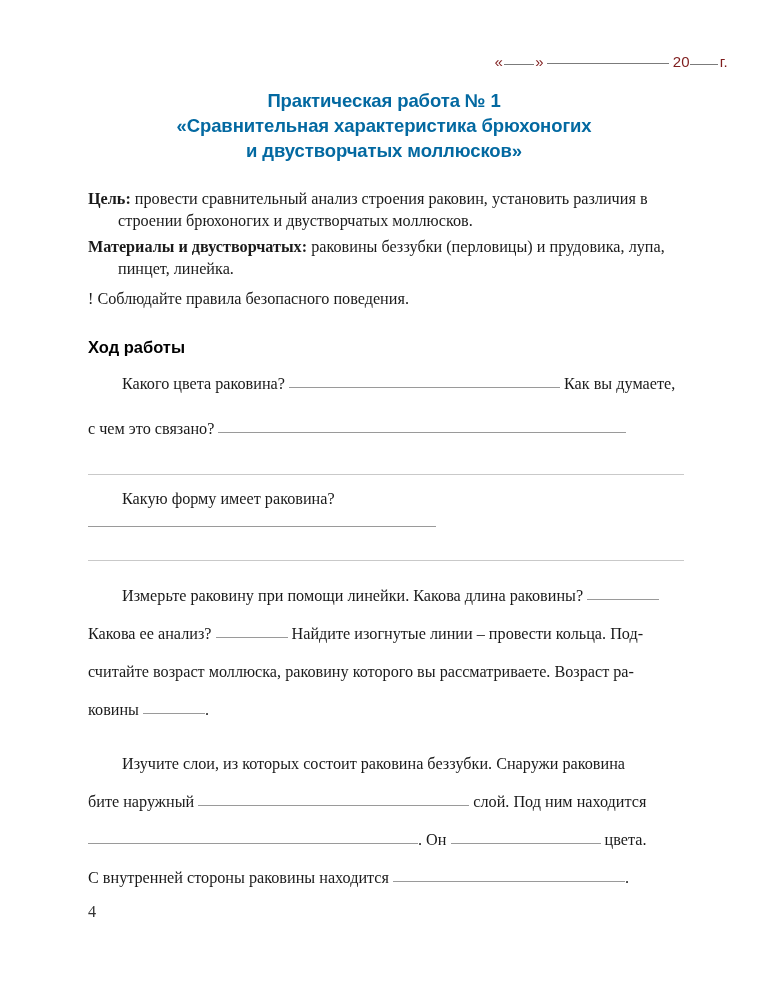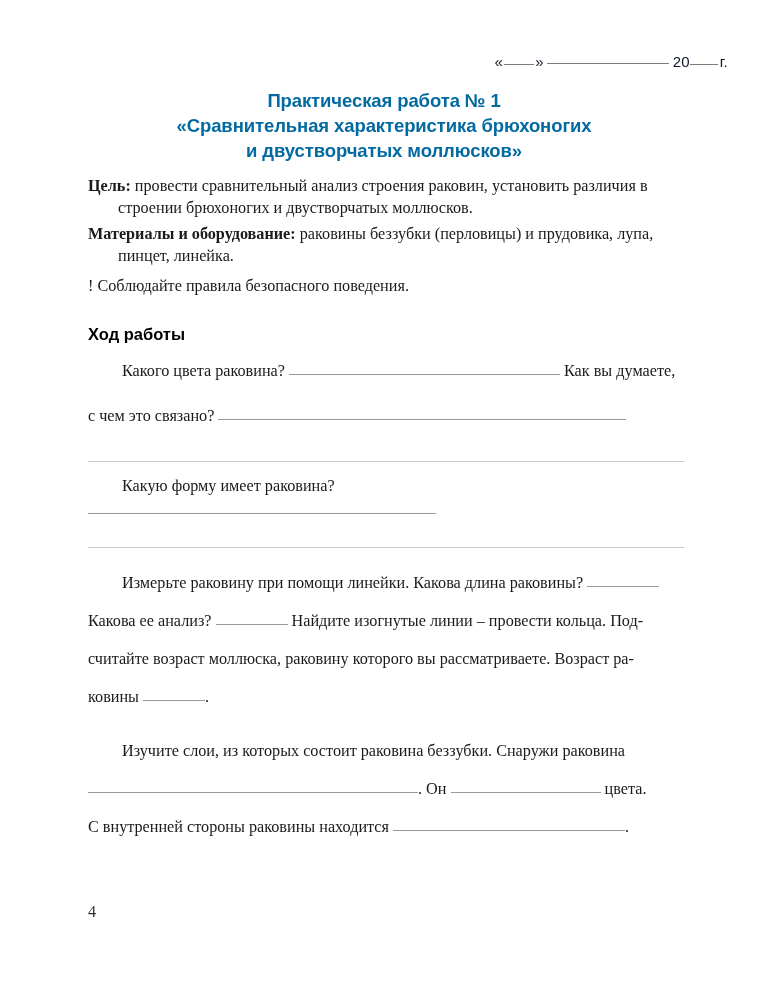--- a/index.html
+++ b/index.html
@@ -18,21 +18,21 @@
     color: #1a1a1a;
   }
 
   
   .date-header {
     position: absolute;
     top: 53px;
     right: 40px;
     font-family: "Liberation Sans", "DejaVu Sans", sans-serif;
     font-size: 15px;
-    color: #0f172a;
+    color: #7f1d1d;
     white-space: nowrap;
     letter-spacing: 0.2px;
   }
   .date-header .q-open { font-size: 15px; }
   .dh-blank-sm {
     display: inline-block;
     width: 30px;
     border-bottom: 1.4px solid #7b7b7b;
     margin: 0 1px;
     vertical-align: 2px;
@@ -66,21 +66,21 @@
     color: #0369a1;
     letter-spacing: -0.1px;
   }
   .title-block .l1 { display: block; }
   .title-block .l2 { display: block; }
   .title-block .l3 { display: block; }
 
   
   .content {
     position: absolute;
-    top: 176px;
+    top: 189px;
     left: 88px;
     width: 596px;
     font-size: 16.2px;
     line-height: 21.5px;
   }
 
   .meta-para {
     margin: 0 0 5px 0;
     text-indent: 0;
     padding-left: 30px;
@@ -178,21 +178,21 @@
   </div>
 
   <div class="content">
 
     <p class="meta-para">
       <span class="lead">Цель:</span>
       <span>провести сравнительный анализ строения раковин, установить различия в строении брюхоногих и двустворчатых моллюсков.</span>
     </p>
 
     <p class="meta-para">
-      <span class="lead">Материалы и оборудование:</span>
+      <span class="lead">Материалы и двустворчатых:</span>
       <span>раковины беззубки (перловицы) и прудовика, лупа, пинцет, линейка.</span>
     </p>
 
     <p class="meta-para safety">! Соблюдайте правила безопасного поведения.</p>
 
     <div class="section-head">Ход работы</div>
 
 
     <p class="qline">
       <span>Какого цвета раковина?</span>
@@ -228,20 +228,25 @@
       <p>считайте возраст моллюска, раковину которого вы рассматриваете. Возраст ра-</p>
       <p>
         <span>ковины</span>
         <span class="blank b-xs"></span><span>.</span>
       </p>
     </div>
 
     <div class="para-lines">
       <p class="ind">Изучите слои, из которых состоит раковина беззубки. Снаружи раковина</p>
       <p>
+        <span>бите наружный</span>
+        <span class="blank b-xxl"></span>
+        <span>слой. Под ним находится</span>
+      </p>
+      <p>
         <span class="blank b-flex-1"></span><span>. Он</span>
         <span class="blank b-md"></span>
         <span>цвета.</span>
       </p>
       <p>
         <span>С внутренней стороны раковины находится</span>
         <span class="blank b-xl"></span><span>.</span>
       </p>
     </div>
 

